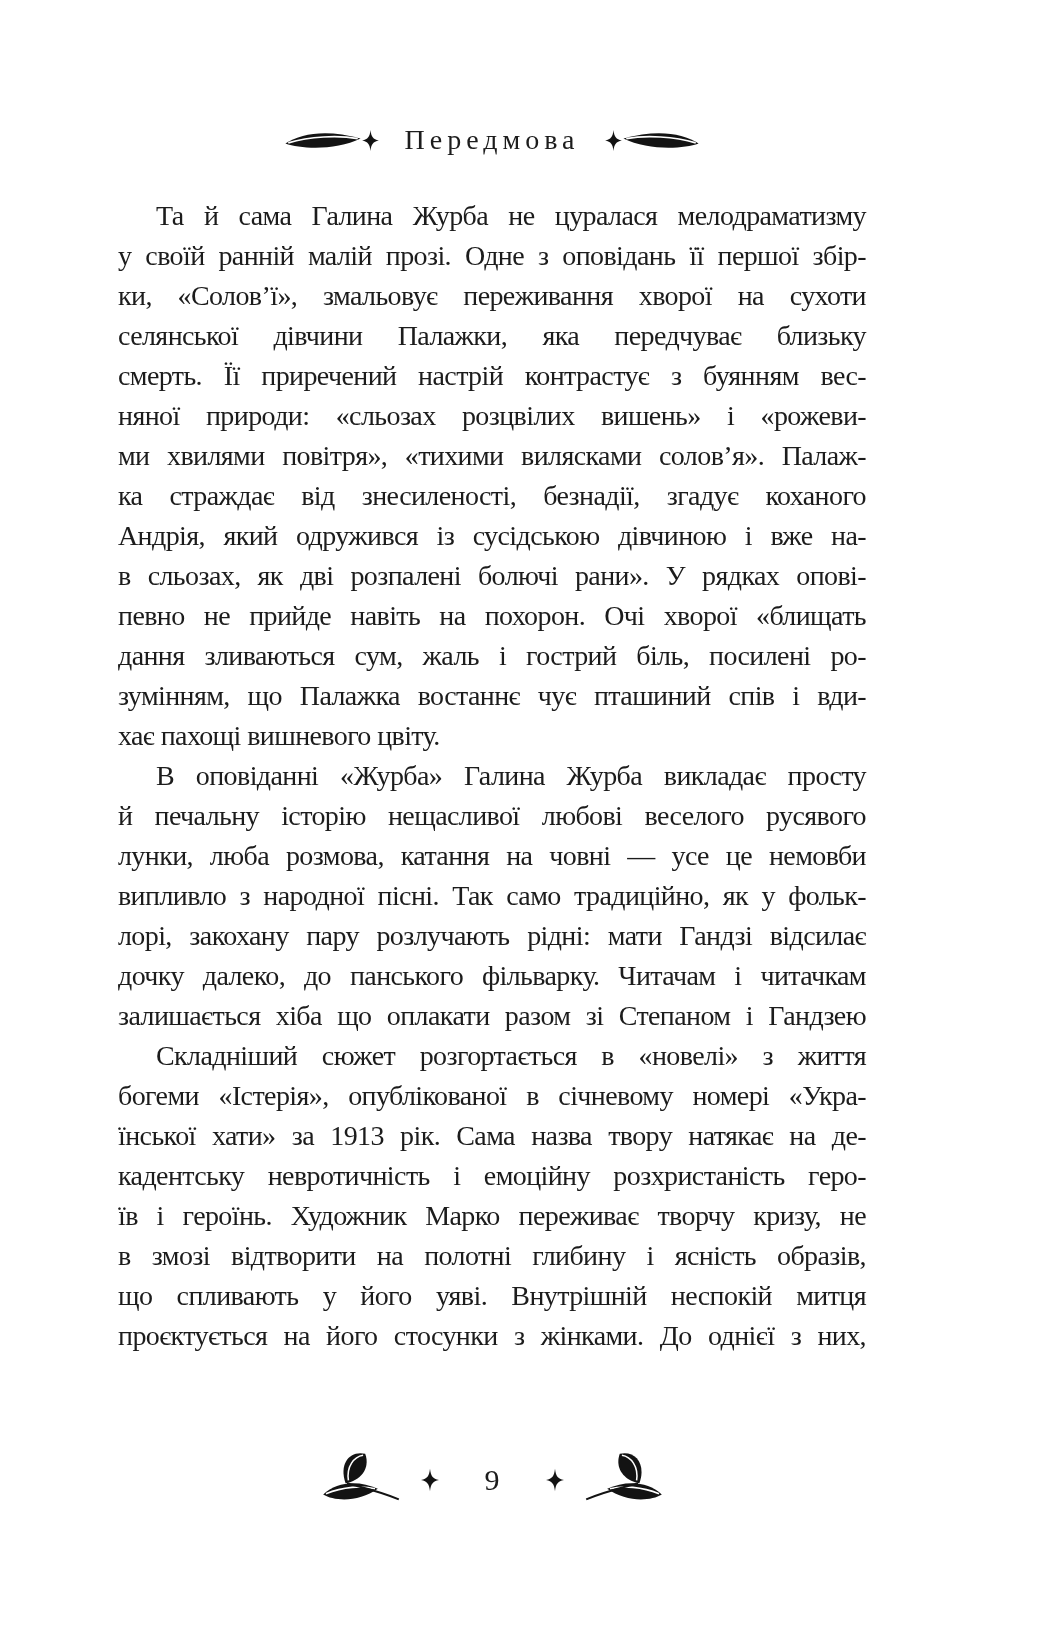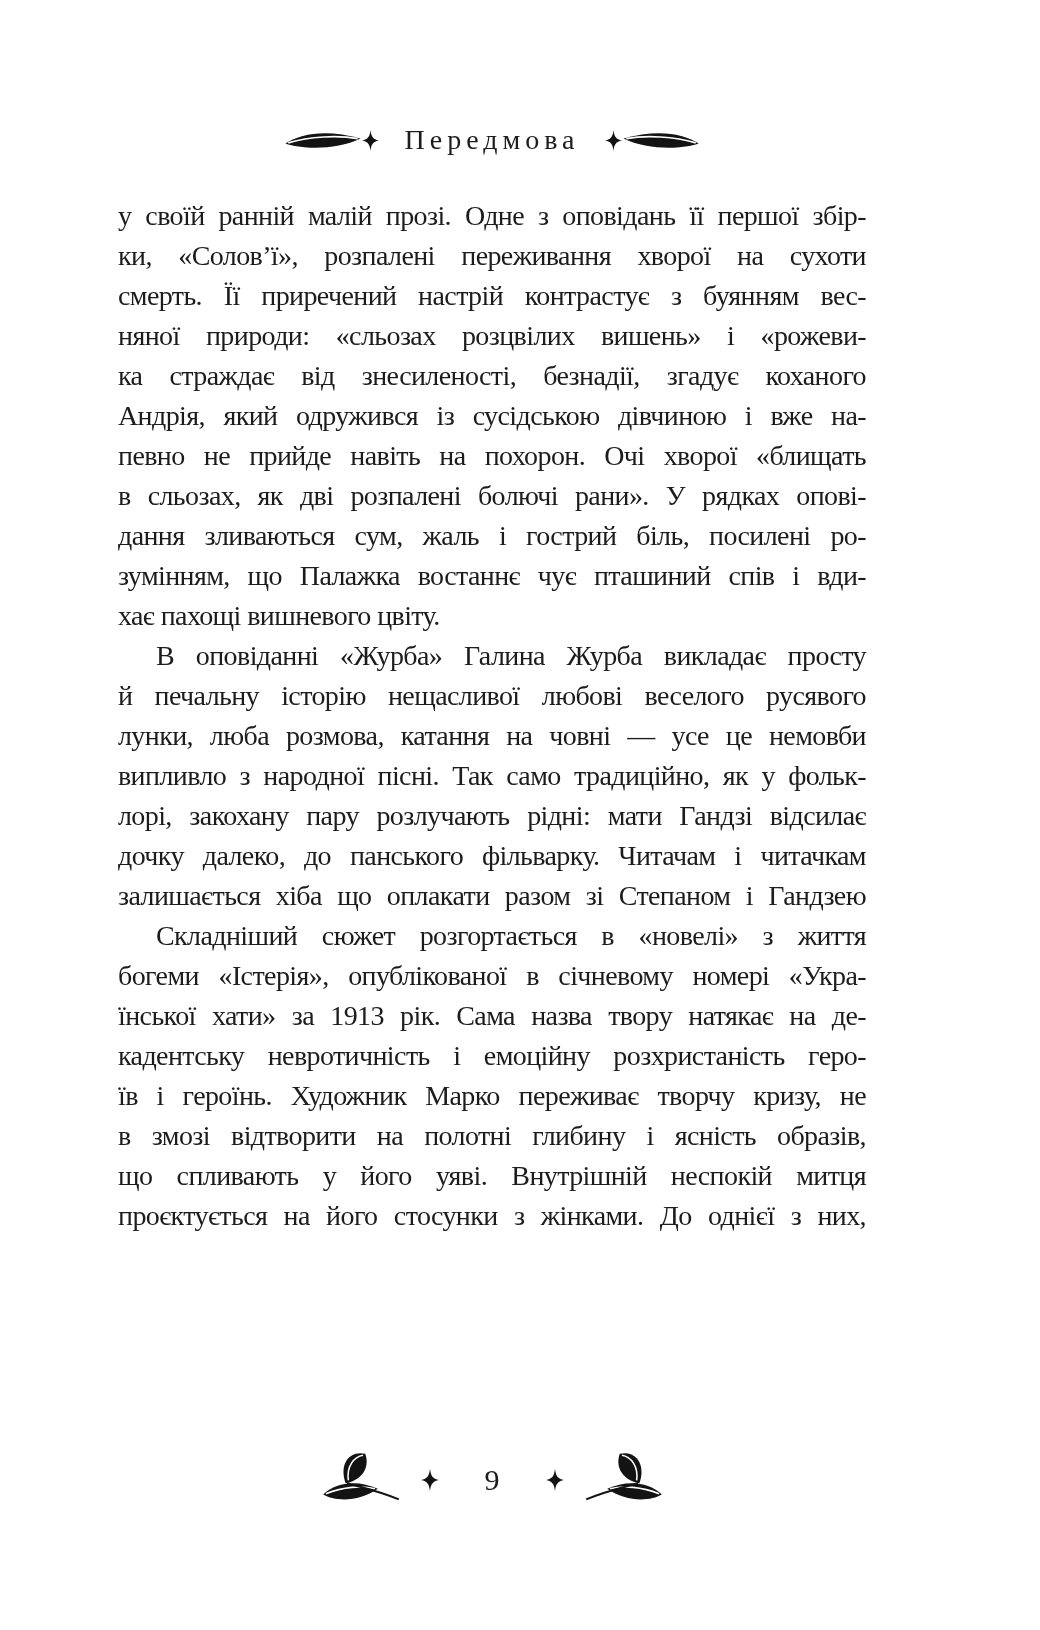--- a/index.html
+++ b/index.html
@@ -104,28 +104,31 @@
     <span class="orn-leaf mirror">
       <svg width="78" height="22" viewBox="0 0 110 30">
         <path d="M2,20 C25,5 62,0 108,13 C74,30 24,28 2,20 Z" fill="#131313"></path>
         <path d="M6,19 C36,10 76,8 104,13" stroke="#ffffff" stroke-width="2.4" fill="none"></path>
       </svg>
     </span>
   </div>
 
   <div class="textblock">
     <div class="para">
+        <div class="line indent">Та й сама Галина Журба не цуралася мелодраматизму</div>
         <div class="line">у своїй ранній малій прозі. Одне з оповідань її першої збір-</div>
-        <div class="line">ки, «Солов’ї», розпалені переживання хворої на сухоти</div>
+        <div class="line">ки, «Солов’ї», змальовує переживання хворої на сухоти</div>
+        <div class="line">селянської дівчини Палажки, яка передчуває близьку</div>
         <div class="line">смерть. Її приречений настрій контрастує з буянням вес-</div>
         <div class="line">няної природи: «сльозах розцвілих вишень» і «рожеви-</div>
+        <div class="line">ми хвилями повітря», «тихими вилясками солов’я». Палаж-</div>
         <div class="line">ка страждає від знесиленості, безнадії, згадує коханого</div>
         <div class="line">Андрія, який одружився із сусідською дівчиною і вже на-</div>
+        <div class="line">в сльозах, як дві розпалені болючі рани». У рядках опові-</div>
         <div class="line">певно не прийде навіть на похорон. Очі хворої «блищать</div>
-        <div class="line">в сльозах, як дві розпалені болючі рани». У рядках опові-</div>
         <div class="line">дання зливаються сум, жаль і гострий біль, посилені ро-</div>
         <div class="line">зумінням, що Палажка востаннє чує пташиний спів і вди-</div>
         <div class="line lastleft">хає пахощі вишневого цвіту.</div>
       </div>
     <div class="para">
         <div class="line indent">В оповіданні «Журба» Галина Журба викладає просту</div>
         <div class="line">й печальну історію нещасливої любові веселого русявого</div>
         <div class="line">лунки, люба розмова, катання на човні — усе це немовби</div>
         <div class="line">випливло з народної пісні. Так само традиційно, як у фольк-</div>
         <div class="line">лорі, закохану пару розлучають рідні: мати Гандзі відсилає</div>

